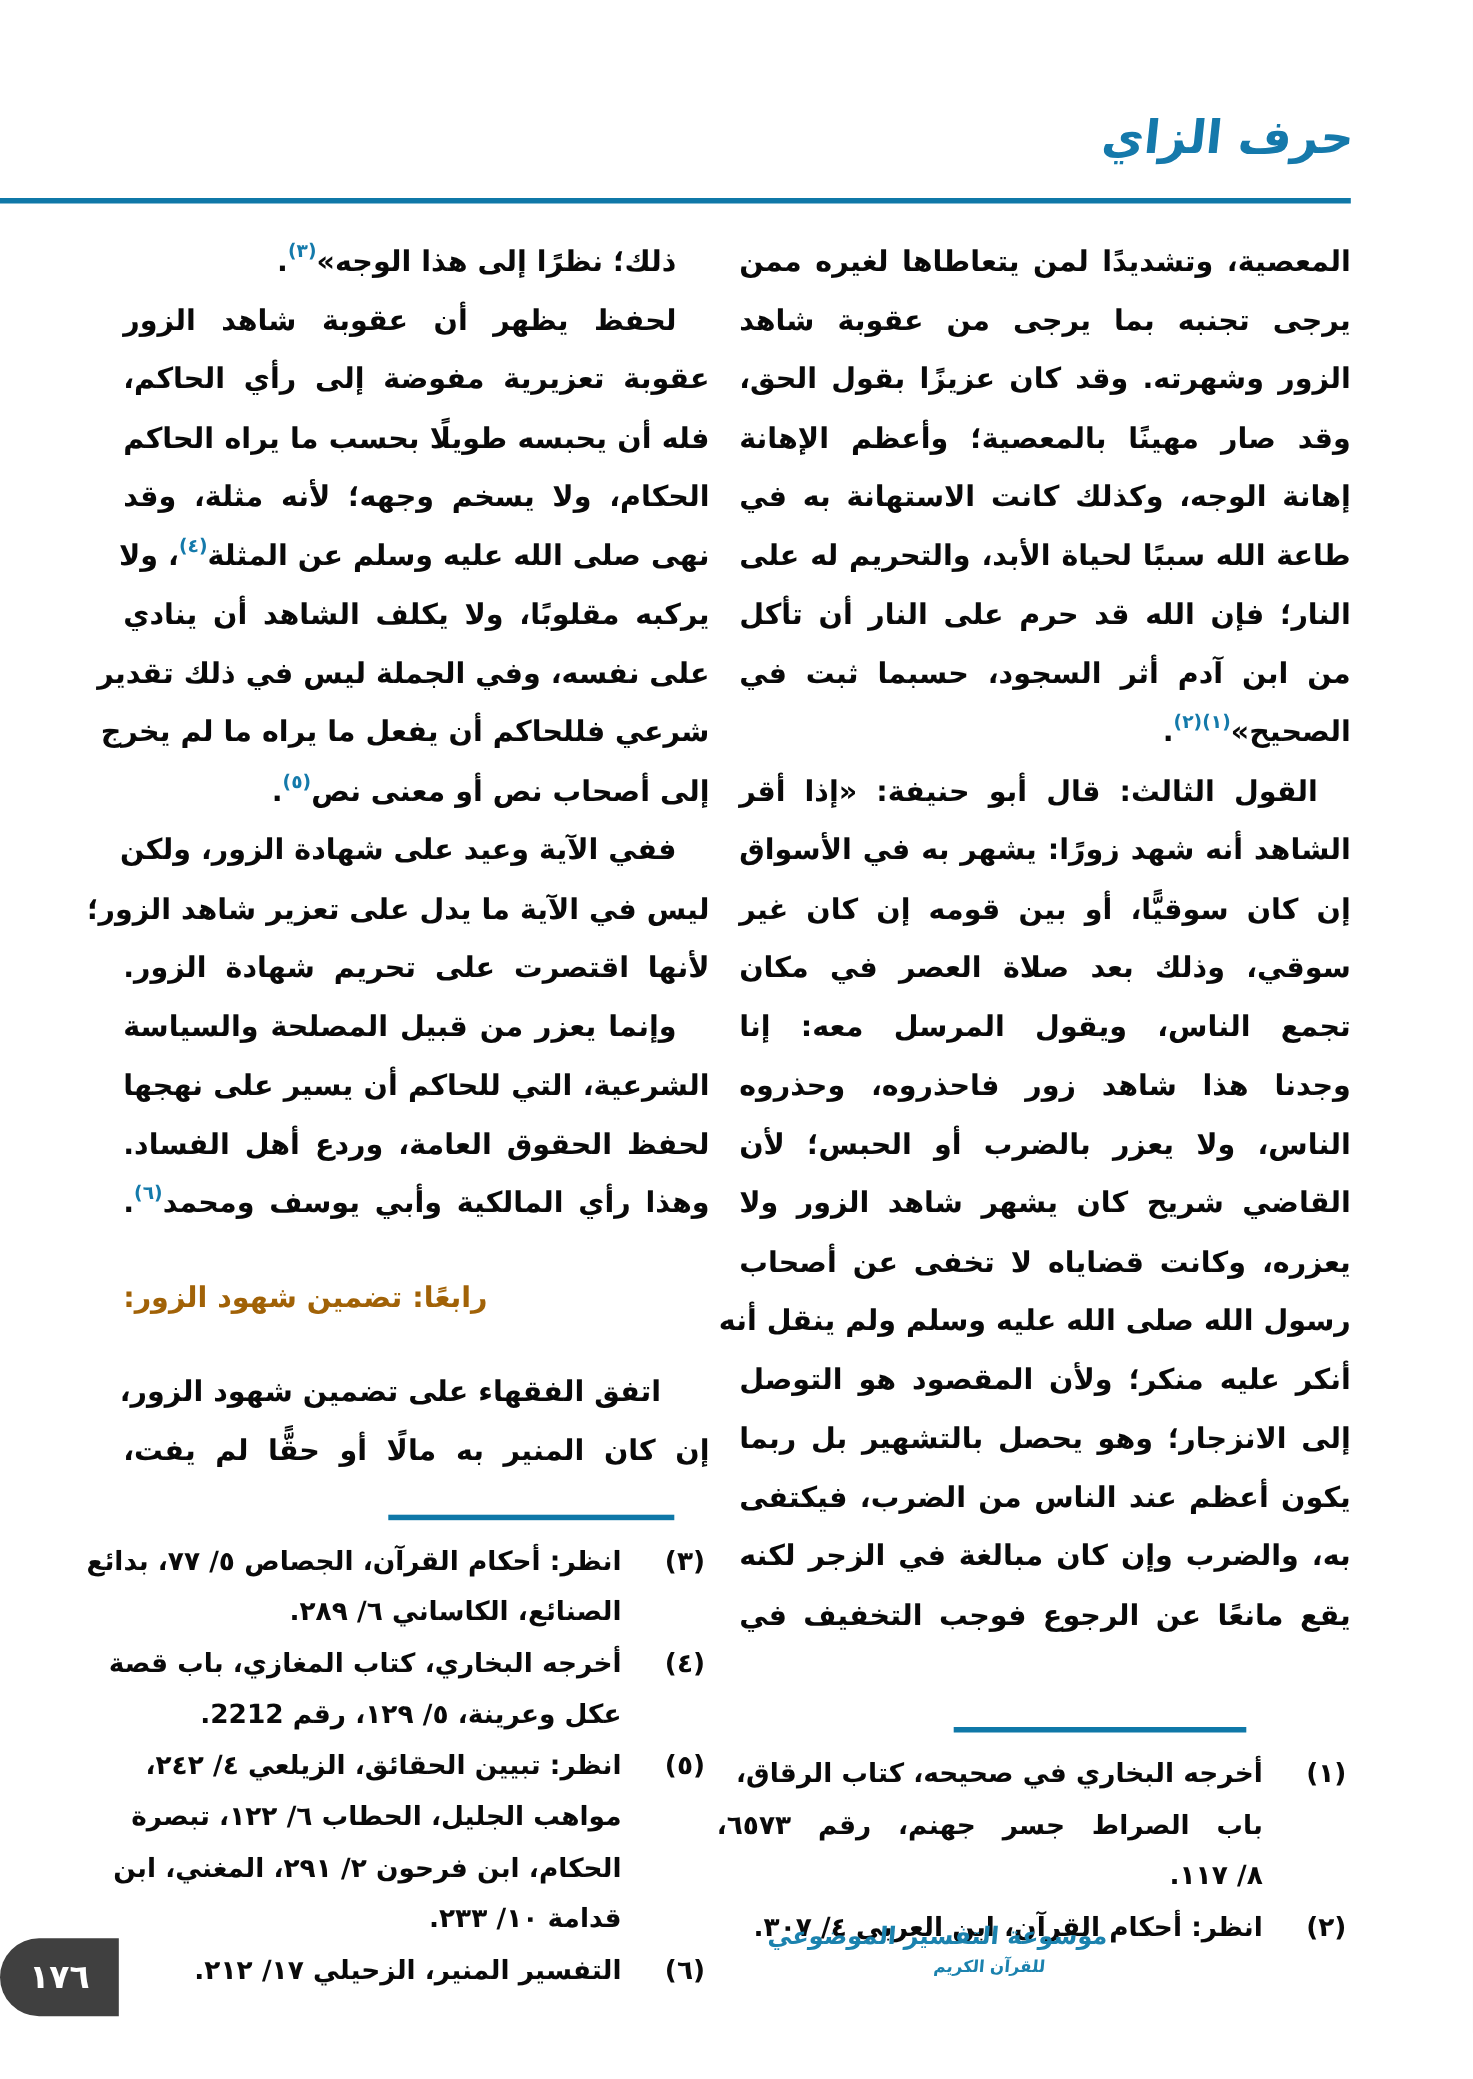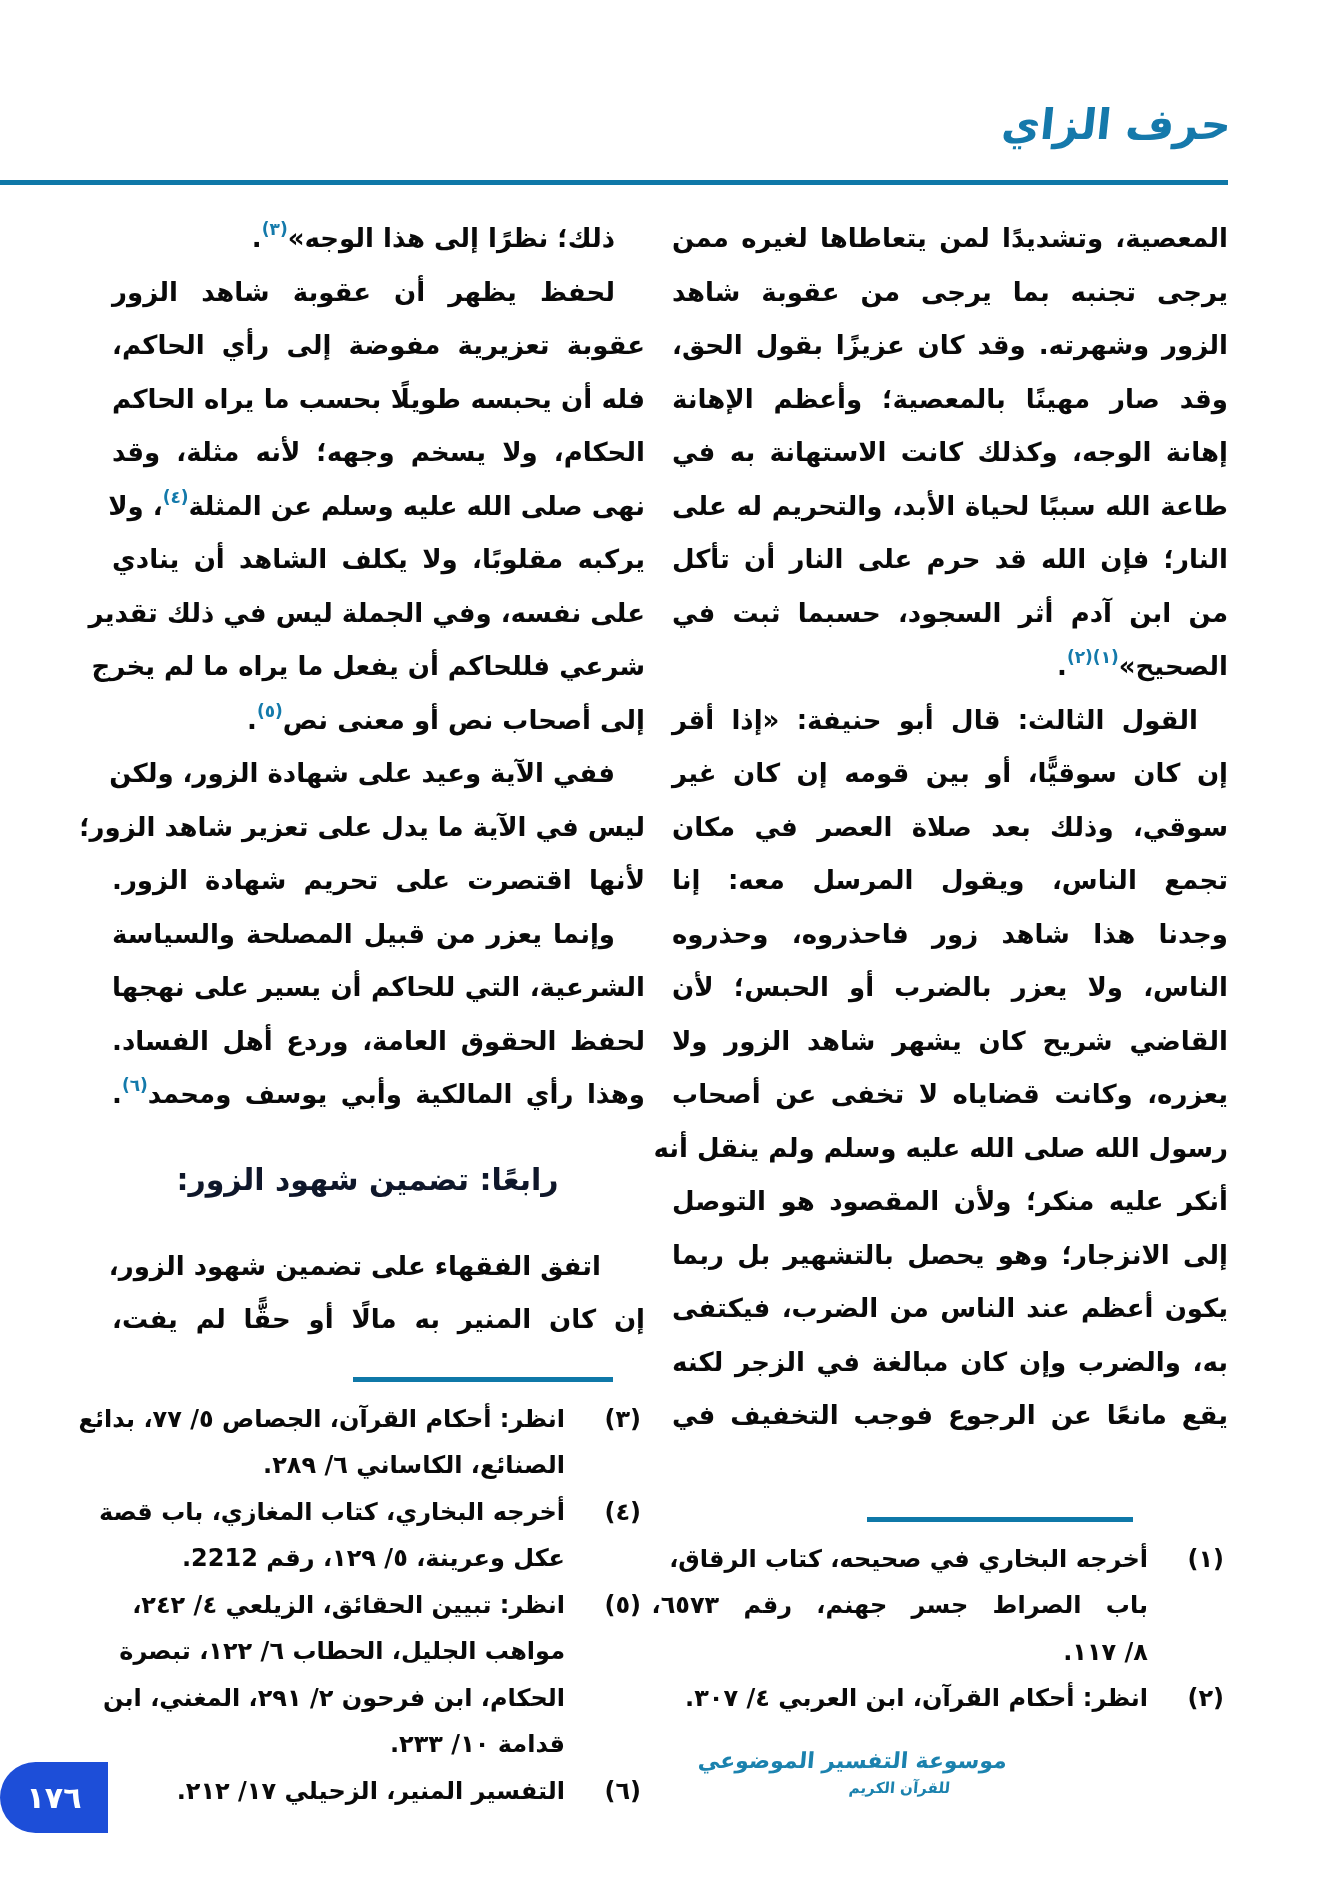--- a/index.html
+++ b/index.html
@@ -35,25 +35,25 @@
     white-space:nowrap;
   }
   .line.end{text-align-last:right;}
   .line.indent{padding-right:30px;}
   .line.indent-lg{padding-right:44px;}
   .fnm{
     color:#147aab;font-size:17px;font-weight:bold;
     position:relative;top:-12px;
   }
   .section-heading{
-    font-size:30px;font-weight:bold;color:#0f172a;
+    font-size:26px;font-weight:bold;color:#a16207;
     line-height:64px;height:64px;
     margin-top:26px;margin-bottom:28px;
     padding-right:22px;
-    text-align:center;white-space:nowrap;
+    text-align:left;white-space:nowrap;
   }
   
   .fn-sep{height:5px;background:#0f78a8;}
   .fn-sep-right{width:266px;margin:74px 95px 0 auto;}
   .fn-sep-left{width:260px;margin:30px 32px 0 auto;}
   .fn-block{margin-top:14px;}
   .fn-line{
     position:relative;
     font-size:24px;font-weight:bold;
     line-height:46.5px;height:46.5px;
@@ -67,21 +67,21 @@
     position:absolute;top:1748px;right:332px;
     width:215px;text-align:center;color:#1b82ae;
   }
   .logo-l1{font-size:22px;font-weight:bold;white-space:nowrap;transform:skewX(-5deg);}
   .logo-l2{font-size:15px;font-weight:bold;margin-top:6px;transform:skewX(-5deg);}
   
   .tab{
     position:absolute;top:1762px;
     right:0;
     width:108px;height:71px;
-    background:#1d4ed8;
+    background:#404040;
     border-radius:0 36px 36px 0; 
     display:flex;align-items:center;justify-content:center;
     color:#ffffff;font-size:30px;font-weight:bold;
   }
 </style>
 </head>
 <body>
 
 <div class="page">
 
@@ -92,20 +92,21 @@
     <div class="line">المعصية، وتشديدًا لمن يتعاطاها لغيره ممن</div>
     <div class="line">يرجى تجنبه بما يرجى من عقوبة شاهد</div>
     <div class="line">الزور وشهرته. وقد كان عزيزًا بقول الحق،</div>
     <div class="line">وقد صار مهينًا بالمعصية؛ وأعظم الإهانة</div>
     <div class="line">إهانة الوجه، وكذلك كانت الاستهانة به في</div>
     <div class="line">طاعة الله سببًا لحياة الأبد، والتحريم له على</div>
     <div class="line">النار؛ فإن الله قد حرم على النار أن تأكل</div>
     <div class="line">من ابن آدم أثر السجود، حسبما ثبت في</div>
     <div class="line end"><span>الصحيح»</span><span class="fnm">(١)</span><span class="fnm">(٢)</span><span>.</span></div>
     <div class="line indent">القول الثالث: قال أبو حنيفة: «إذا أقر</div>
+    <div class="line">الشاهد أنه شهد زورًا: يشهر به في الأسواق</div>
     <div class="line">إن كان سوقيًّا، أو بين قومه إن كان غير</div>
     <div class="line">سوقي، وذلك بعد صلاة العصر في مكان</div>
     <div class="line">تجمع الناس، ويقول المرسل معه: إنا</div>
     <div class="line">وجدنا هذا شاهد زور فاحذروه، وحذروه</div>
     <div class="line">الناس، ولا يعزر بالضرب أو الحبس؛ لأن</div>
     <div class="line">القاضي شريح كان يشهر شاهد الزور ولا</div>
     <div class="line">يعزره، وكانت قضاياه لا تخفى عن أصحاب</div>
     <div class="line">رسول الله صلى الله عليه وسلم ولم ينقل أنه</div>
     <div class="line">أنكر عليه منكر؛ ولأن المقصود هو التوصل</div>
     <div class="line">إلى الانزجار؛ وهو يحصل بالتشهير بل ربما</div>

